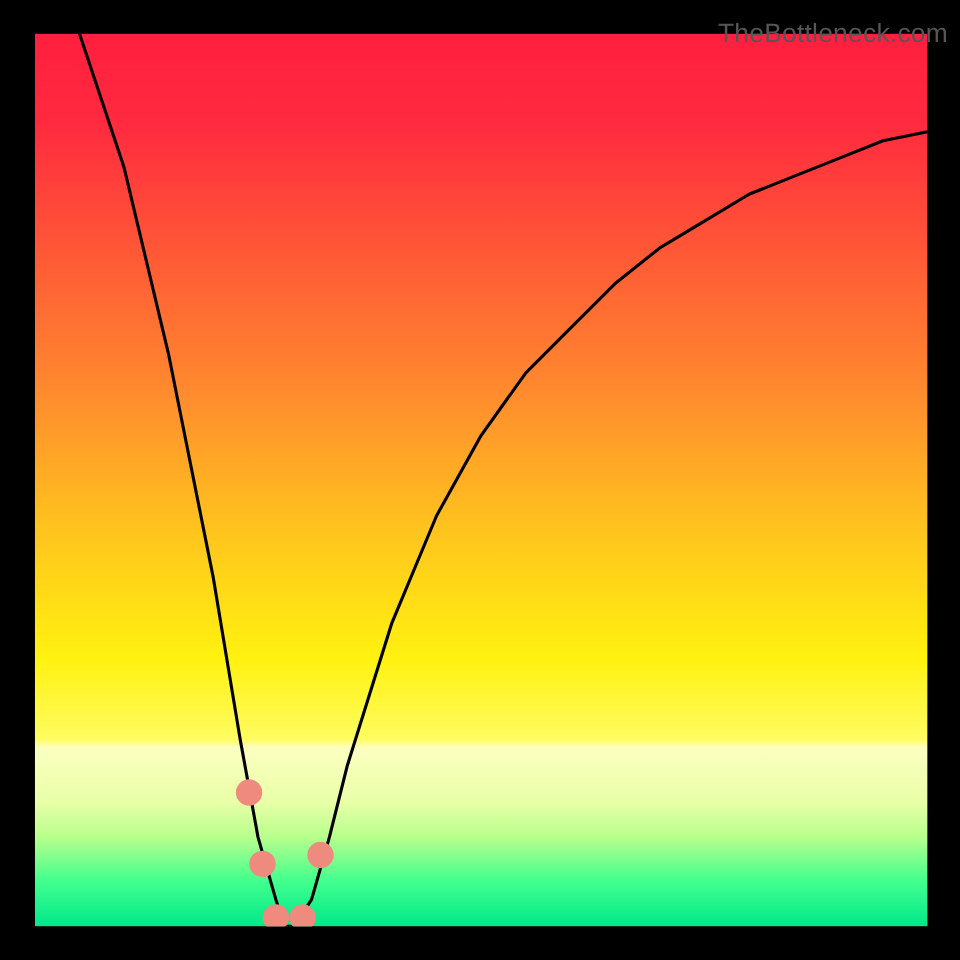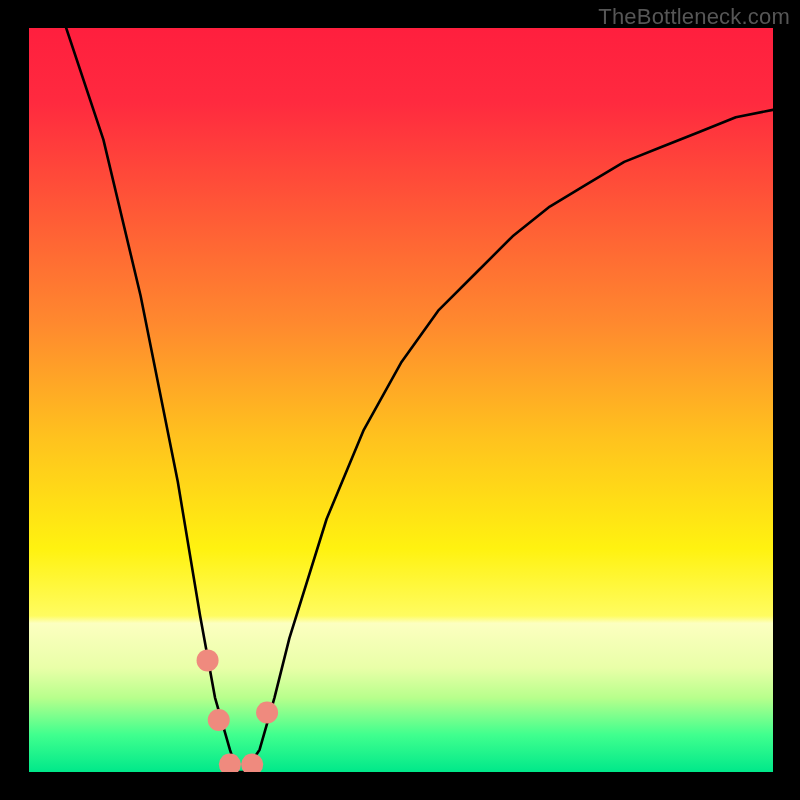--- a/index.html
+++ b/index.html
@@ -16,21 +16,21 @@
   }
   .plot {
     position: absolute;
     left: 29px;
     top: 28px;
     width: 744px;
     height: 744px;
   }
   .watermark {
     position: absolute;
-    top: 4px;
+    top: 15px;
     right: 10px;
     font-family: Arial, Helvetica, sans-serif;
     font-size: 22px;
     color: #565656;
     letter-spacing: 0.2px;
     font-weight: 500;
   }
 </style>
 </head>
 <body>

